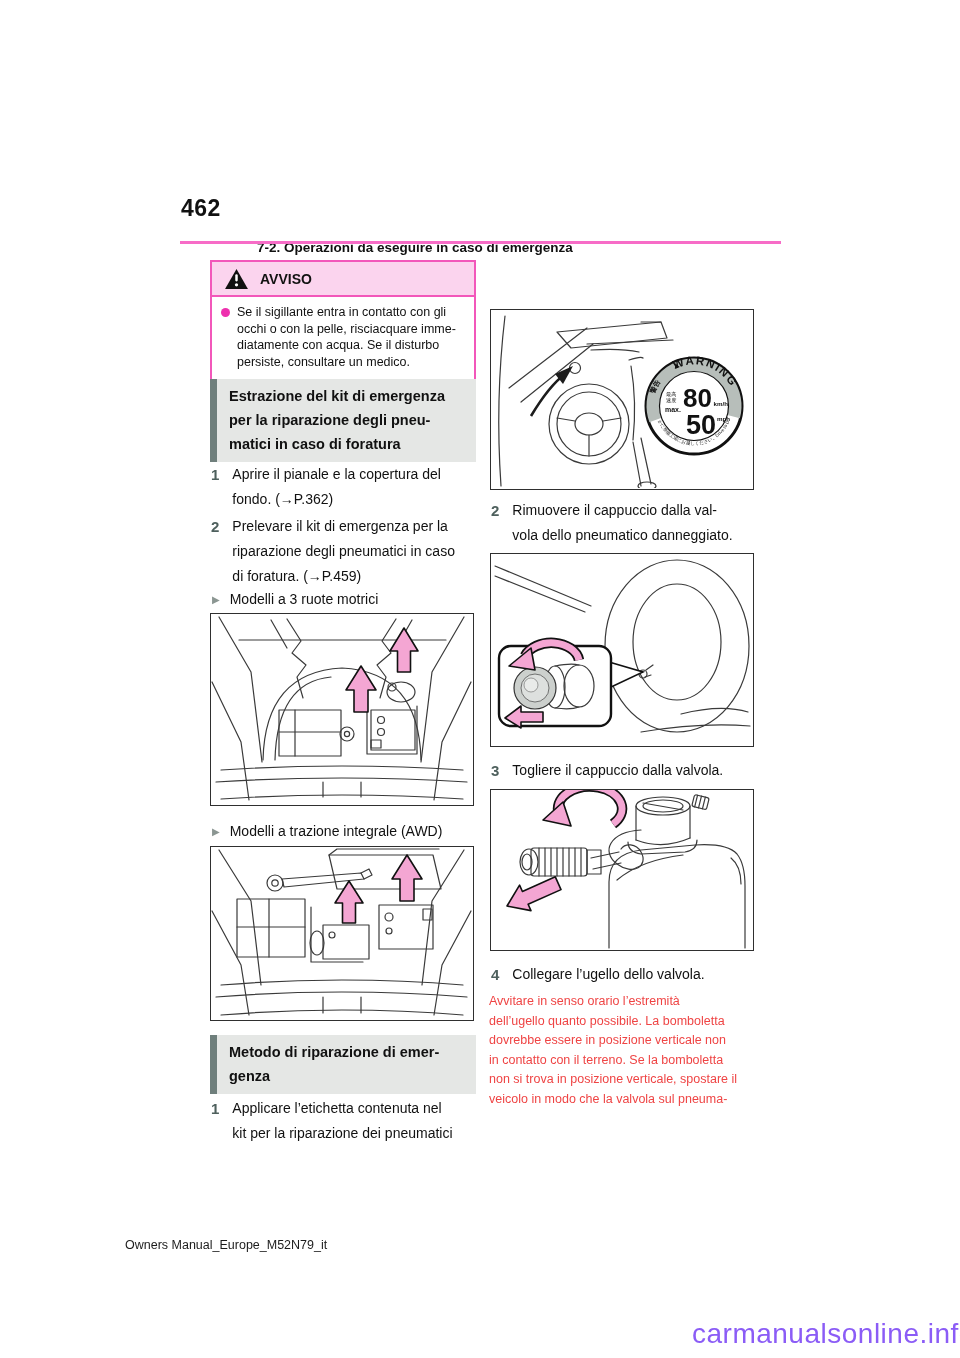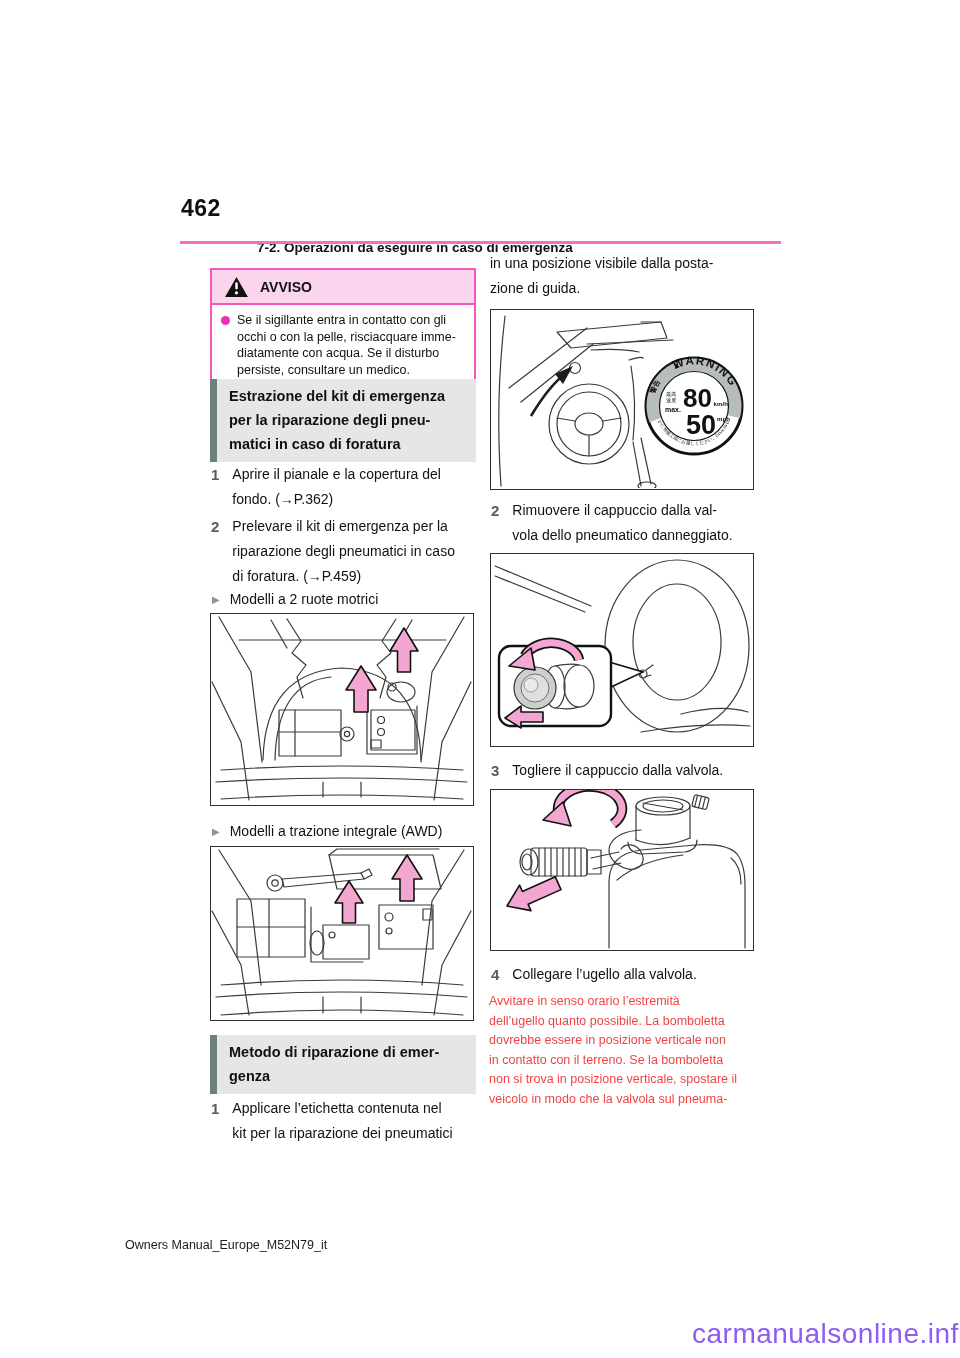--- a/index.html
+++ b/index.html
@@ -8,21 +8,21 @@
     font-family:"Liberation Sans","DejaVu Sans",sans-serif;color:#111;
     overflow:hidden;
   }
   .abs{position:absolute;}
   .txt{white-space:pre-line;}
   
   .page-num{left:181px;top:195px;font-size:23px;font-weight:bold;letter-spacing:.5px;}
   .sec-header{left:257px;top:205px;font-size:13.5px;font-weight:bold;margin-top:35px;}
   .rule{left:180px;top:241px;width:601px;height:3px;background:#f76cc7;}
   
-  .avviso{left:210px;top:260px;width:266px;border:2px solid #f257ba;background:#fff;box-sizing:border-box;margin-top:8px;}
+  .avviso{left:210px;top:260px;width:266px;border:2px solid #f257ba;background:#fff;box-sizing:border-box;}
   .avviso-band{height:33px;background:#fbd4ee;border-bottom:2px solid #f257ba;display:flex;align-items:center;padding-left:13px;gap:12px;}
   .avviso-title{font-size:14px;font-weight:bold;}
   .avviso-body{display:flex;gap:7px;padding:7px 6px 10px 9px;}
   .dot{width:9px;height:9px;border-radius:50%;background:#ee30ae;flex:0 0 auto;margin-top:4px;}
   .avviso-text{font-size:12.5px;line-height:16.5px;}
   
   .hbox{width:266px;background:#e5e7e5;border-left:7px solid #6f7f7c;box-sizing:border-box;
         padding:5px 4px 6px 12px;font-weight:bold;font-size:14.5px;line-height:24px;}
   .hbox1{left:210px;top:379px;}
   .hbox2{left:210px;top:1035px;}
@@ -83,21 +83,21 @@
   </div>
   <div class="abs step" style="left:211px;top:514px;">
     <span class="num">2</span>
     <span class="stext txt">Prelevare il kit di emergenza per la
 riparazione degli pneumatici in caso
 di foratura. (→P.459)</span>
   </div>
 
   <div class="abs bullet" style="left:212px;top:589px;">
     <span class="glyph">▶</span>
-    <span class="btext">Modelli a 2 ruote motrici</span>
+    <span class="btext">Modelli a 3 ruote motrici</span>
   </div>
 
   <div class="abs fig" style="left:210px;top:613px;width:264px;height:193px;">
     <svg width="261" height="190" viewBox="0 0 261 190">
       <path class="ln" d="M28 26 H235"></path>
       <path class="ln" d="M8 3 L40 58 L51 148"></path>
       <path class="ln" d="M1 68 L30 128 L38 186"></path>
       <path class="ln" d="M60 6 L76 34"></path>
       <path class="ln" d="M76 5 L90 27 L81 39 L95 51 L86 63 L92 84"></path>
       <path class="ln" d="M253 3 L221 58 L210 148"></path>
@@ -168,22 +168,20 @@
 
   <div class="abs hbox hbox2 txt">Metodo di riparazione di emer-
 genza</div>
 
   <div class="abs step" style="left:211px;top:1096px;">
     <span class="num">1</span>
     <span class="stext txt">Applicare l’etichetta contenuta nel
 kit per la riparazione dei pneumatici</span>
   </div>
 
-  <div class="abs intro txt">in una posizione visibile dalla posta-
-zione di guida.</div>
 
   <div class="abs fig" style="left:490px;top:309px;width:264px;height:181px;">
     <svg width="261" height="178" viewBox="0 0 261 178">
       <path class="ln" d="M14 6 Q4 90 10 176"></path>
       <path class="ln" d="M18 78 L96 18"></path>
       <path class="ln" d="M30 92 L102 34"></path>
       <path class="ln" d="M66 22 L170 12 L176 28 L80 38 Z"></path>
       <path class="ln" d="M96 34 L182 30"></path>
       <path class="ln" d="M170 12 H150"></path>
       <path class="ln" d="M100 40 Q130 38 148 42"></path>
@@ -286,21 +284,21 @@
         <path d="M 122 34 A 32 22 0 1 0 68 24" stroke="#111" stroke-width="10.5" fill="none"></path>
         <path d="M 122 34 A 32 22 0 1 0 68 24" stroke="#f4a6d3" stroke-width="7" fill="none"></path>
         <polygon class="pinkarrow" points="52,30 72,12 80,36"></polygon>
         <polygon class="pinkarrow" transform="translate(16,116) rotate(-24)" points="0,0 20,-14 20,-7 56,-7 56,7 20,7 20,14"></polygon>
       </g>
     </svg>
   </div>
 
   <div class="abs step" style="left:491px;top:962px;">
     <span class="num">4</span>
-    <span class="stext txt">Collegare l’ugello alla valvola.</span>
+    <span class="stext txt">Collegare l’ugello dello valvola.</span>
   </div>
 
   <div class="abs note txt">Avvitare in senso orario l’estremità
 dell’ugello quanto possibile. La bomboletta
 dovrebbe essere in posizione verticale non
 in contatto con il terreno. Se la bomboletta
 non si trova in posizione verticale, spostare il
 veicolo in modo che la valvola sul pneuma-</div>
 
   <div class="abs footer">Owners Manual_Europe_M52N79_it</div>

